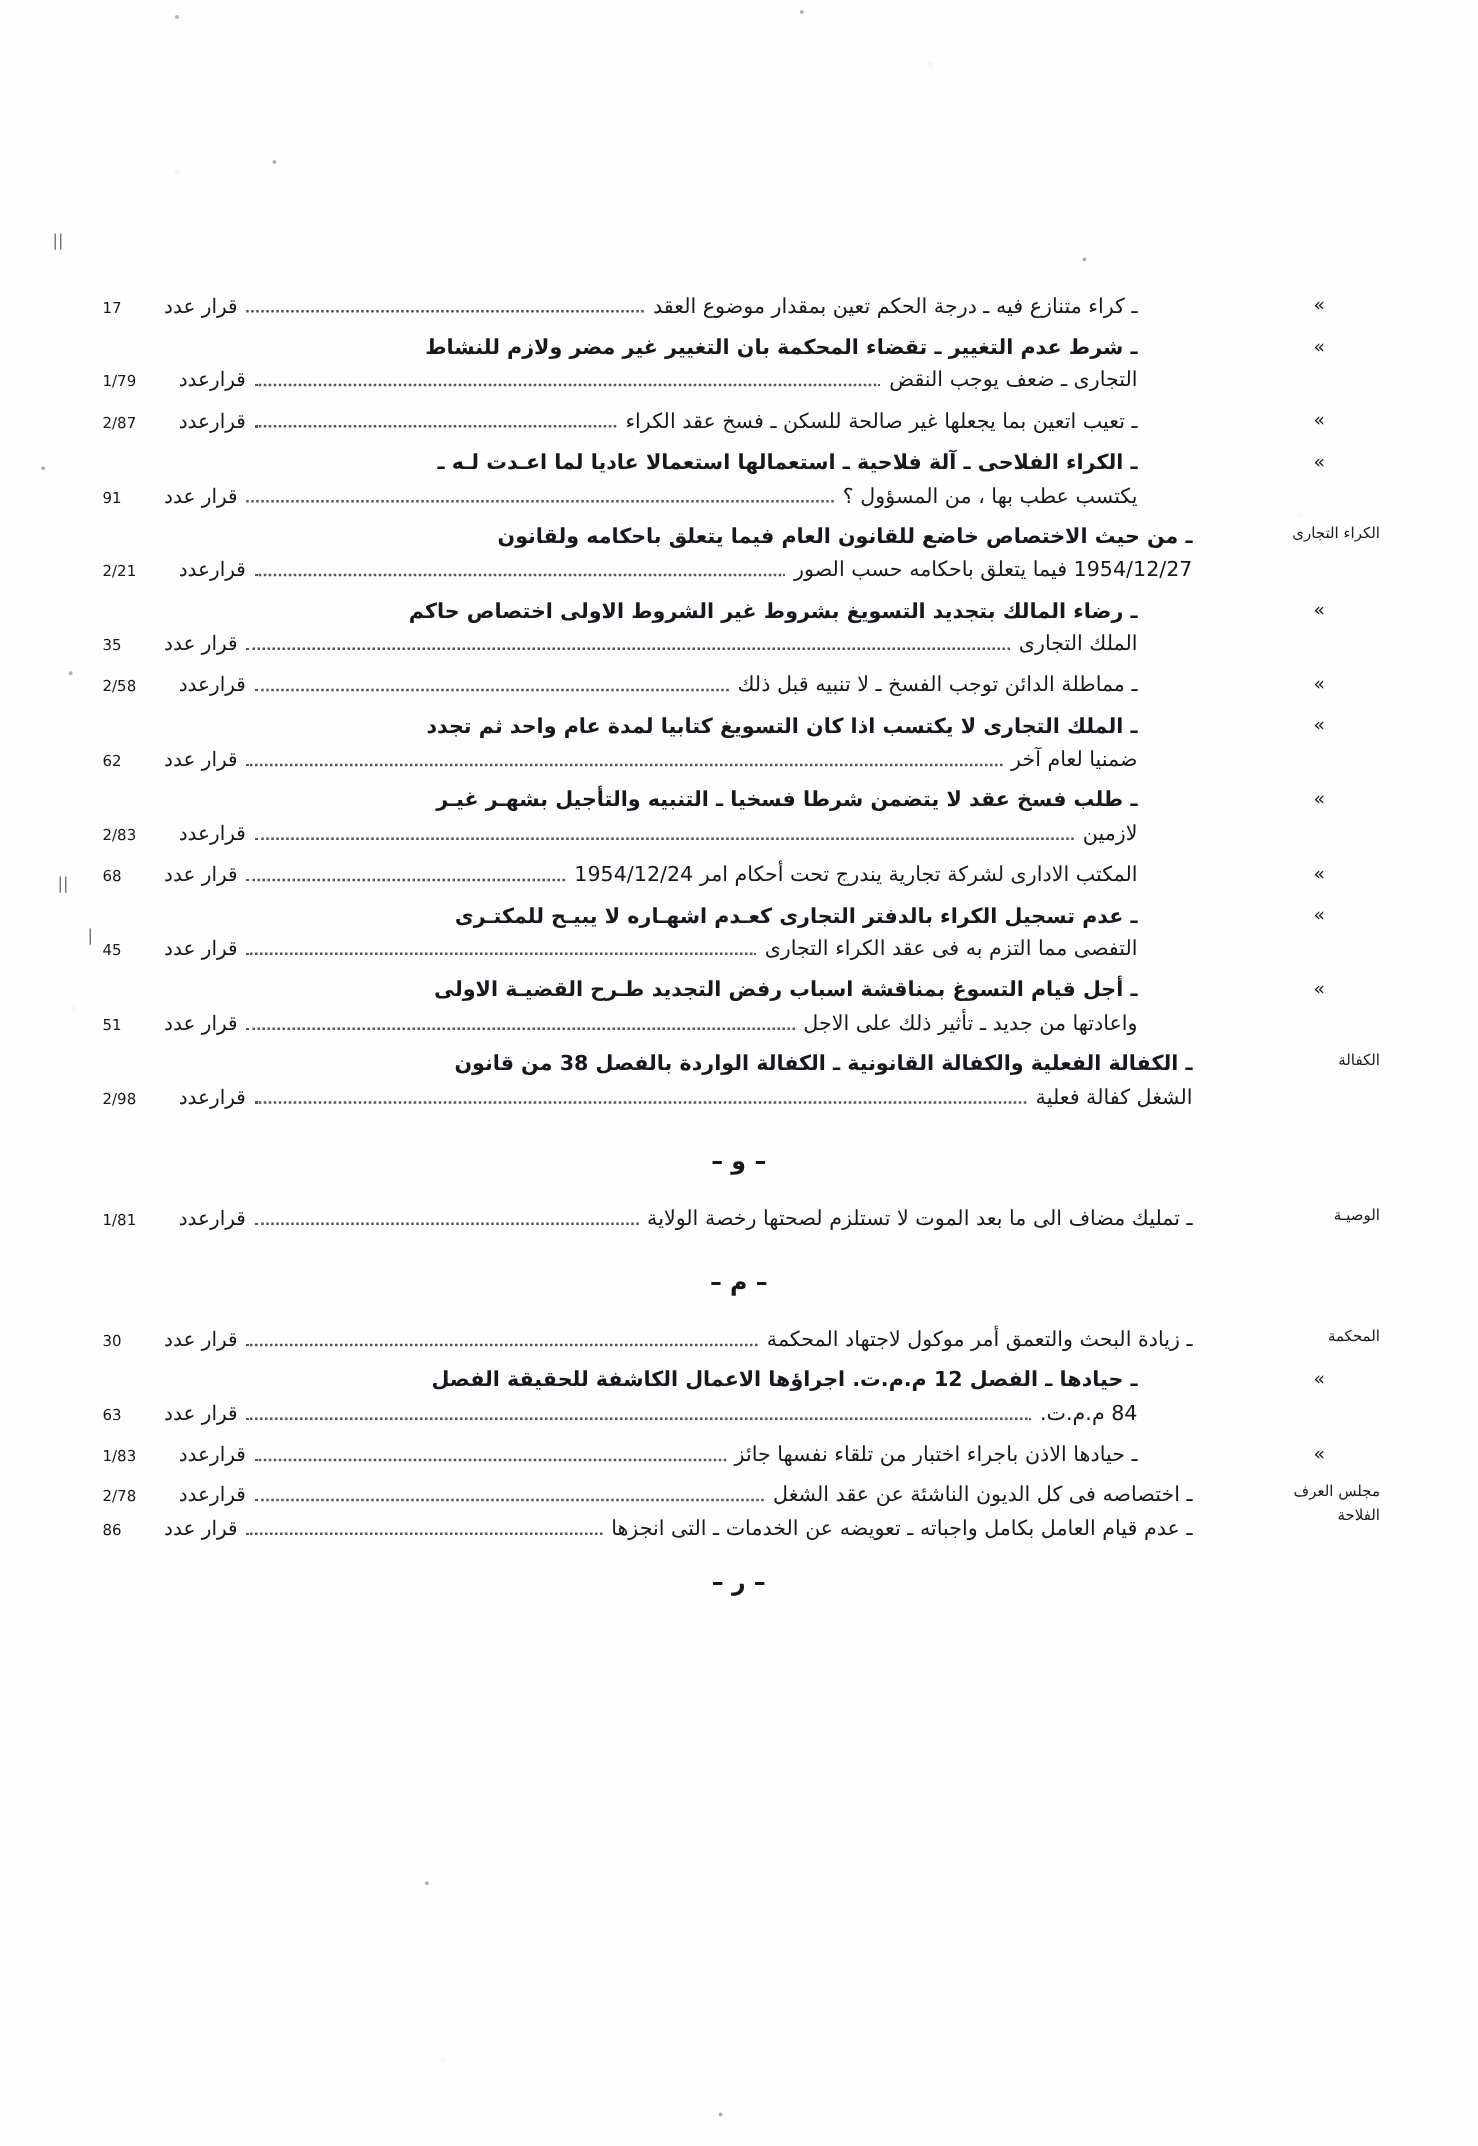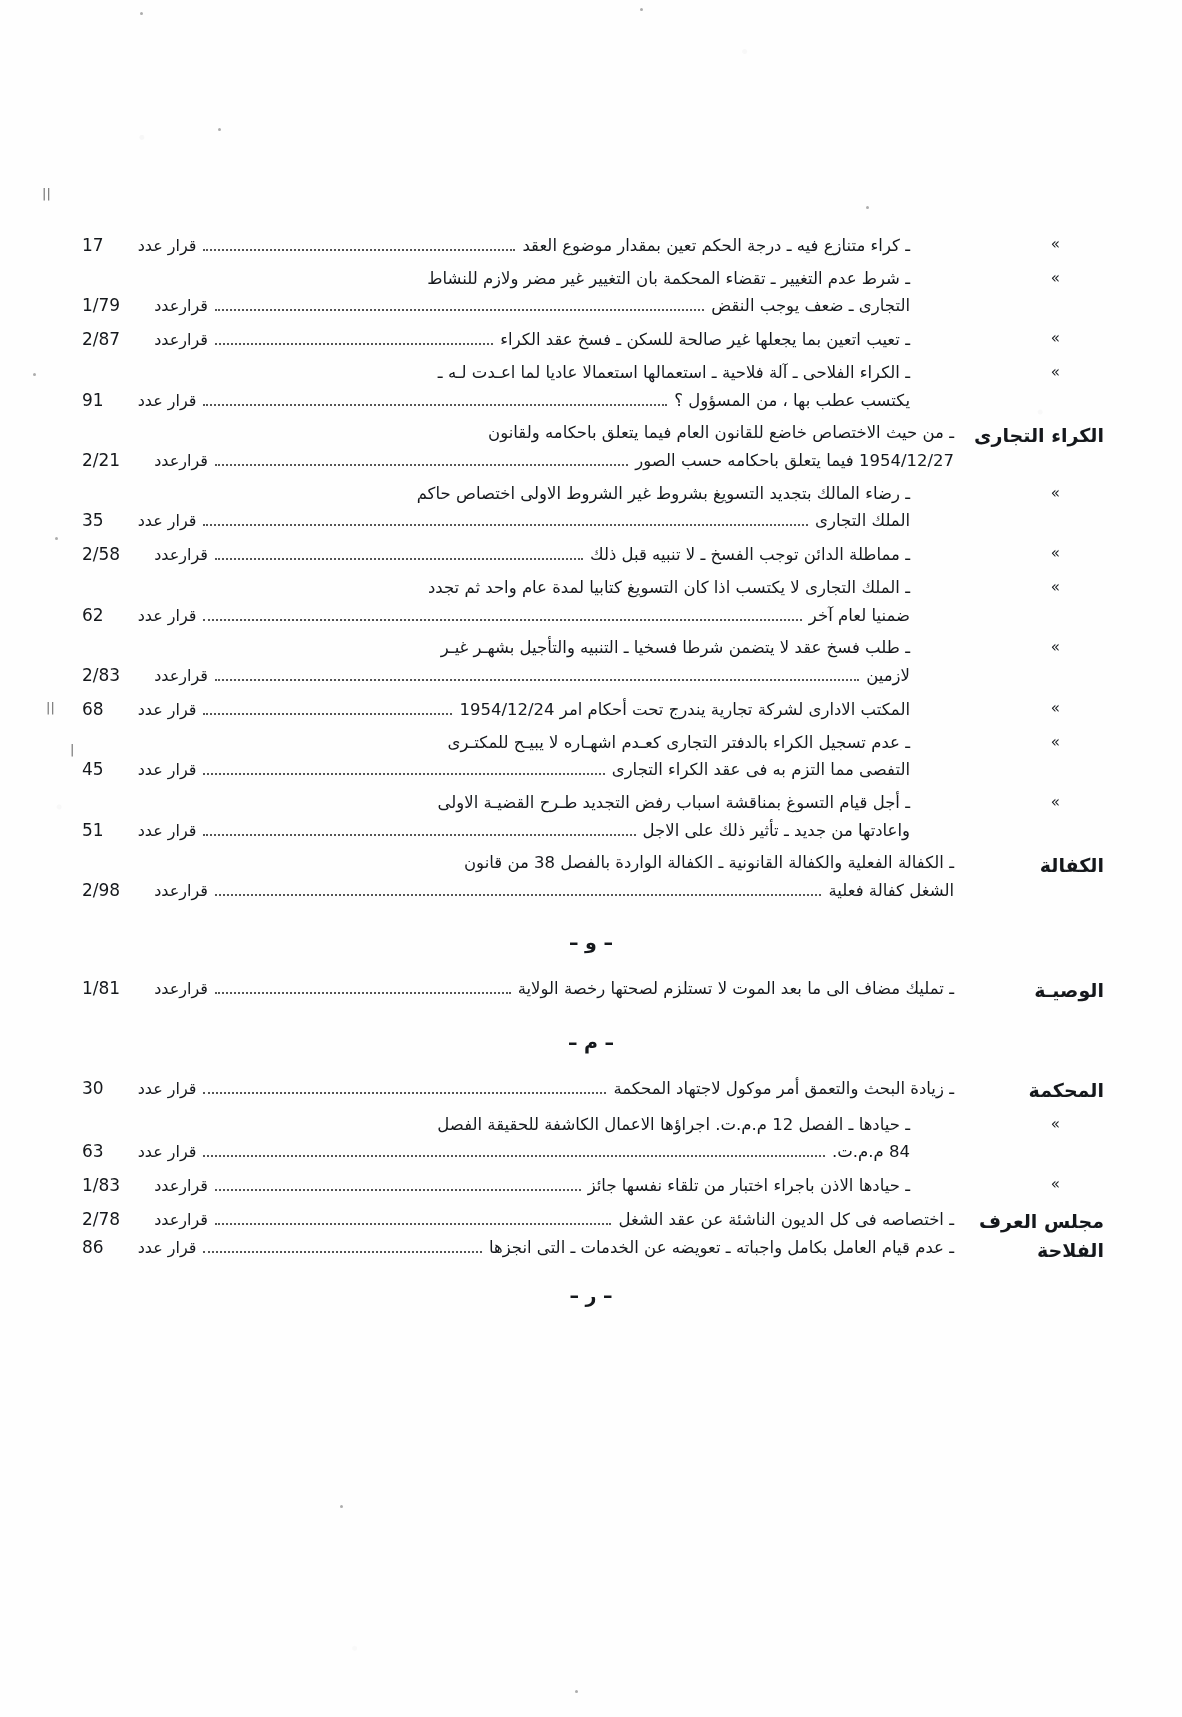--- a/index.html
+++ b/index.html
@@ -33,22 +33,22 @@
   }
   .entry {
     display: flex;
     flex-direction: row;
     align-items: flex-start;
     margin-bottom: 6px;
   }
   .entry-label {
     flex: 0 0 150px;
     text-align: right;
-    font-size: 19px;
-    font-weight: bold;
+    font-size: 12px;
+    font-weight: normal;
     line-height: 1.55;
     padding-top: 1px;
     letter-spacing: 0px;
   }
   .entry-label.ditto {
     font-weight: normal;
     font-size: 15px;
     padding-right: 44px;
   }
   .entry-label .label-line {
@@ -74,34 +74,35 @@
     flex: 1 1 auto;
     border-bottom: 2px dotted #2a2a2a;
     margin: 0 7px 6px 7px;
     min-width: 18px;
     height: 1px;
     opacity: .8;
   }
   .line .num {
     direction: ltr;
     unicode-bidi: embed;
-    font-size: 17px;
+    font-size: 12px;
     white-space: nowrap;
   }
   .line .ref {
     font-size: 16px;
     white-space: nowrap;
     padding-left: 2px;
     margin-left: 32px;
   }
   .cont {
     display: flex;
     flex-direction: row;
     align-items: center;
     white-space: nowrap;
+    font-weight: bold;
   }
   .section-sep {
     text-align: center;
     font-size: 19px;
     font-weight: bold;
     margin: 26px 0 22px 0;
     letter-spacing: 2px;
   }
   .block {
     margin-bottom: 2px;

